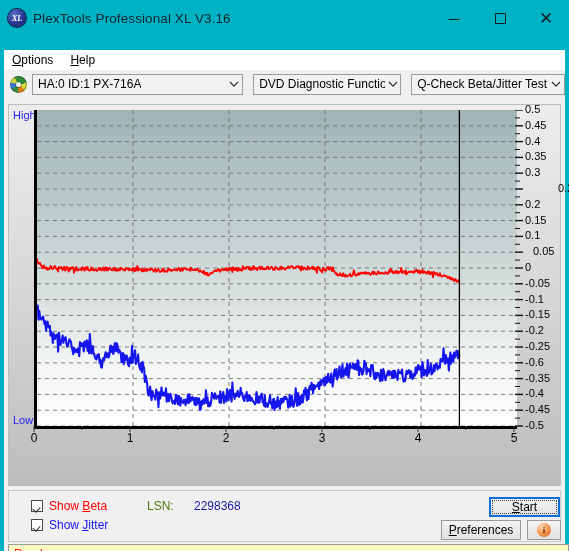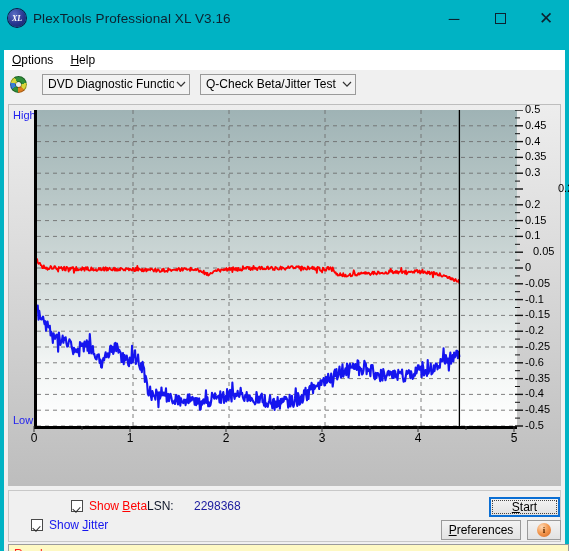--- a/index.html
+++ b/index.html
@@ -138,34 +138,34 @@
   }
   .xtick-labels span{position:absolute;top:0;transform:translateX(-50%);}
 
   
   .bottom{
     position:absolute;left:4px;top:440px;width:553px;height:52px;
     background:#f0f0f0;border:1px solid #c8c8c8;
     box-sizing:border-box;
   }
   .cb-row{position:absolute;display:flex;align-items:center;font-size:12px;}
-  #cb-beta{left:22px;top:8px;margin-left:40px;}
+  #cb-beta{left:22px;top:8px;}
   #cb-jitter{left:22px;top:27px;}
   .checkbox{
     width:12px;height:12px;background:#fff;border:1px solid #4a4a4a;
     margin-right:6px;position:relative;box-sizing:border-box;flex:0 0 auto;
   }
   .checkbox::after{
     content:"";position:absolute;left:2px;top:4px;width:4px;height:6px;
     border:solid #2b2b2b;border-width:0 1.6px 1.6px 0;
     transform:rotate(42deg);
   }
   .cb-label-beta{color:#ff0000;}
   .cb-label-jitter{color:#1515ee;}
-  .lsn-label{position:absolute;left:138px;top:8px;font-size:12px;color:#0f172a;}
+  .lsn-label{position:absolute;left:138px;top:8px;font-size:12px;color:#4d7c0f;}
   .lsn-value{position:absolute;left:185px;top:8px;font-size:12px;color:#1a1a9e;}
   .btn{
     position:absolute;background:linear-gradient(180deg,#f3f3f3,#e2e2e2);
     border:1px solid #9a9a9a;font-size:12px;color:#000;
     display:flex;align-items:center;justify-content:center;
     box-sizing:border-box;
   }
   #btn-start{
     left:480px;top:6px;width:71px;height:20px;
     border:2px solid #0b6fd4;
@@ -218,20 +218,28 @@
 
   <div class="client">
 
     <div class="menubar">
       <div class="menu-item"><u>O</u><span>ptions</span></div>
       <div class="menu-item"><u>H</u><span>elp</span></div>
     </div>
 
     <div class="toolbar">
       <div class="disc-icon"></div>
+      <div class="combo" id="combo-drive">
+        <span class="cval">HA:0 ID:1  PX-716A</span>
+        <span class="carrow">
+          <svg width="10" height="7" viewBox="0 0 10 7">
+              <path d="M1 1 L5 5.2 L9 1" fill="none" stroke="#333" stroke-width="1.2"></path>
+            </svg>
+        </span>
+      </div>
       <div class="combo" id="combo-function">
         <span class="cval">DVD Diagnostic Functions</span>
         <span class="carrow">
           <svg width="10" height="7" viewBox="0 0 10 7">
               <path d="M1 1 L5 5.2 L9 1" fill="none" stroke="#333" stroke-width="1.2"></path>
             </svg>
         </span>
       </div>
       <div class="combo" id="combo-test">
         <span class="cval">Q-Check Beta/Jitter Test</span>

